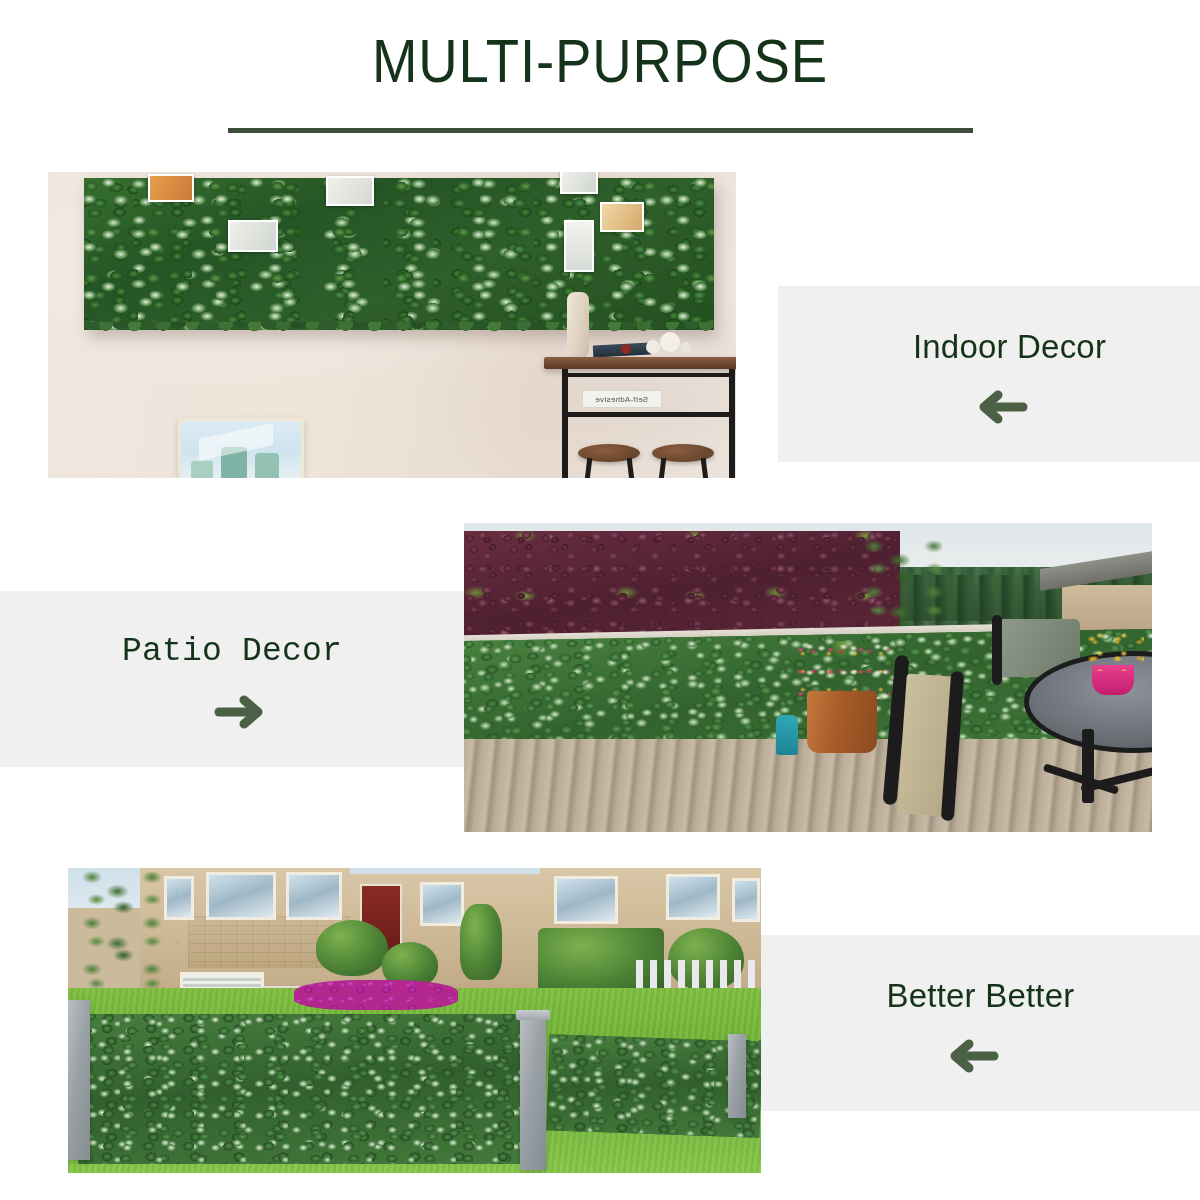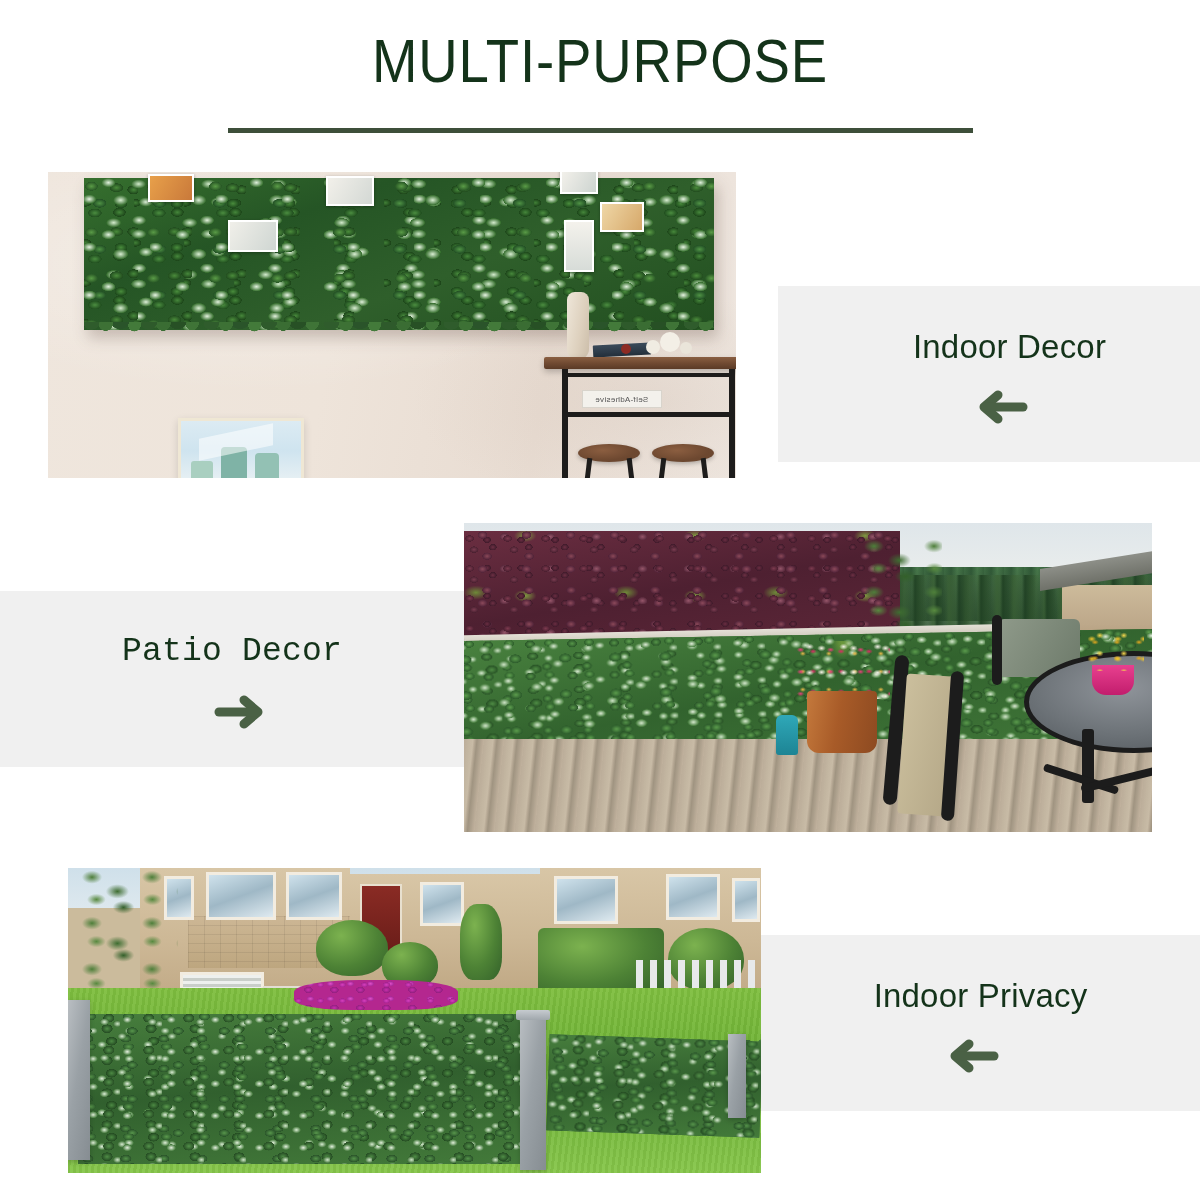--- a/index.html
+++ b/index.html
@@ -577,21 +577,21 @@
   <div class="screen3-top" style="left:480px; top:160px; width:213px;"></div>
   <div class="screen3" style="left:480px; top:170px; width:213px; height:96px; transform:rotate(2deg);"></div>
 
   <div class="post3" style="left:0px; top:132px; width:22px; height:160px;"></div>
   <div class="post3" style="left:452px; top:148px; width:26px; height:154px;"></div>
   <div class="post3-cap" style="left:448px; top:142px; width:34px; height:10px;"></div>
   <div class="post3" style="left:660px; top:166px; width:18px; height:84px;"></div>
 </div>
 
 <div class="band" style="left:761px; top:935px; width:439px; height:176px;">
-  <div class="band-label" style="top:42px;">Indoor Privacy</div>
+  <div class="band-label" style="top:42px;">Better Better</div>
   <div class="band-arrow" style="top:104px;">
     <svg width="66" height="34" viewBox="0 0 66 34">
       <g fill="none" stroke="#4a6145" stroke-width="9" stroke-linecap="round" stroke-linejoin="round">
         <path d="M21 5 L7 17 L21 29"></path>
         <path d="M9 17 L46 17"></path>
       </g>
     </svg>
   </div>
 </div>
 

